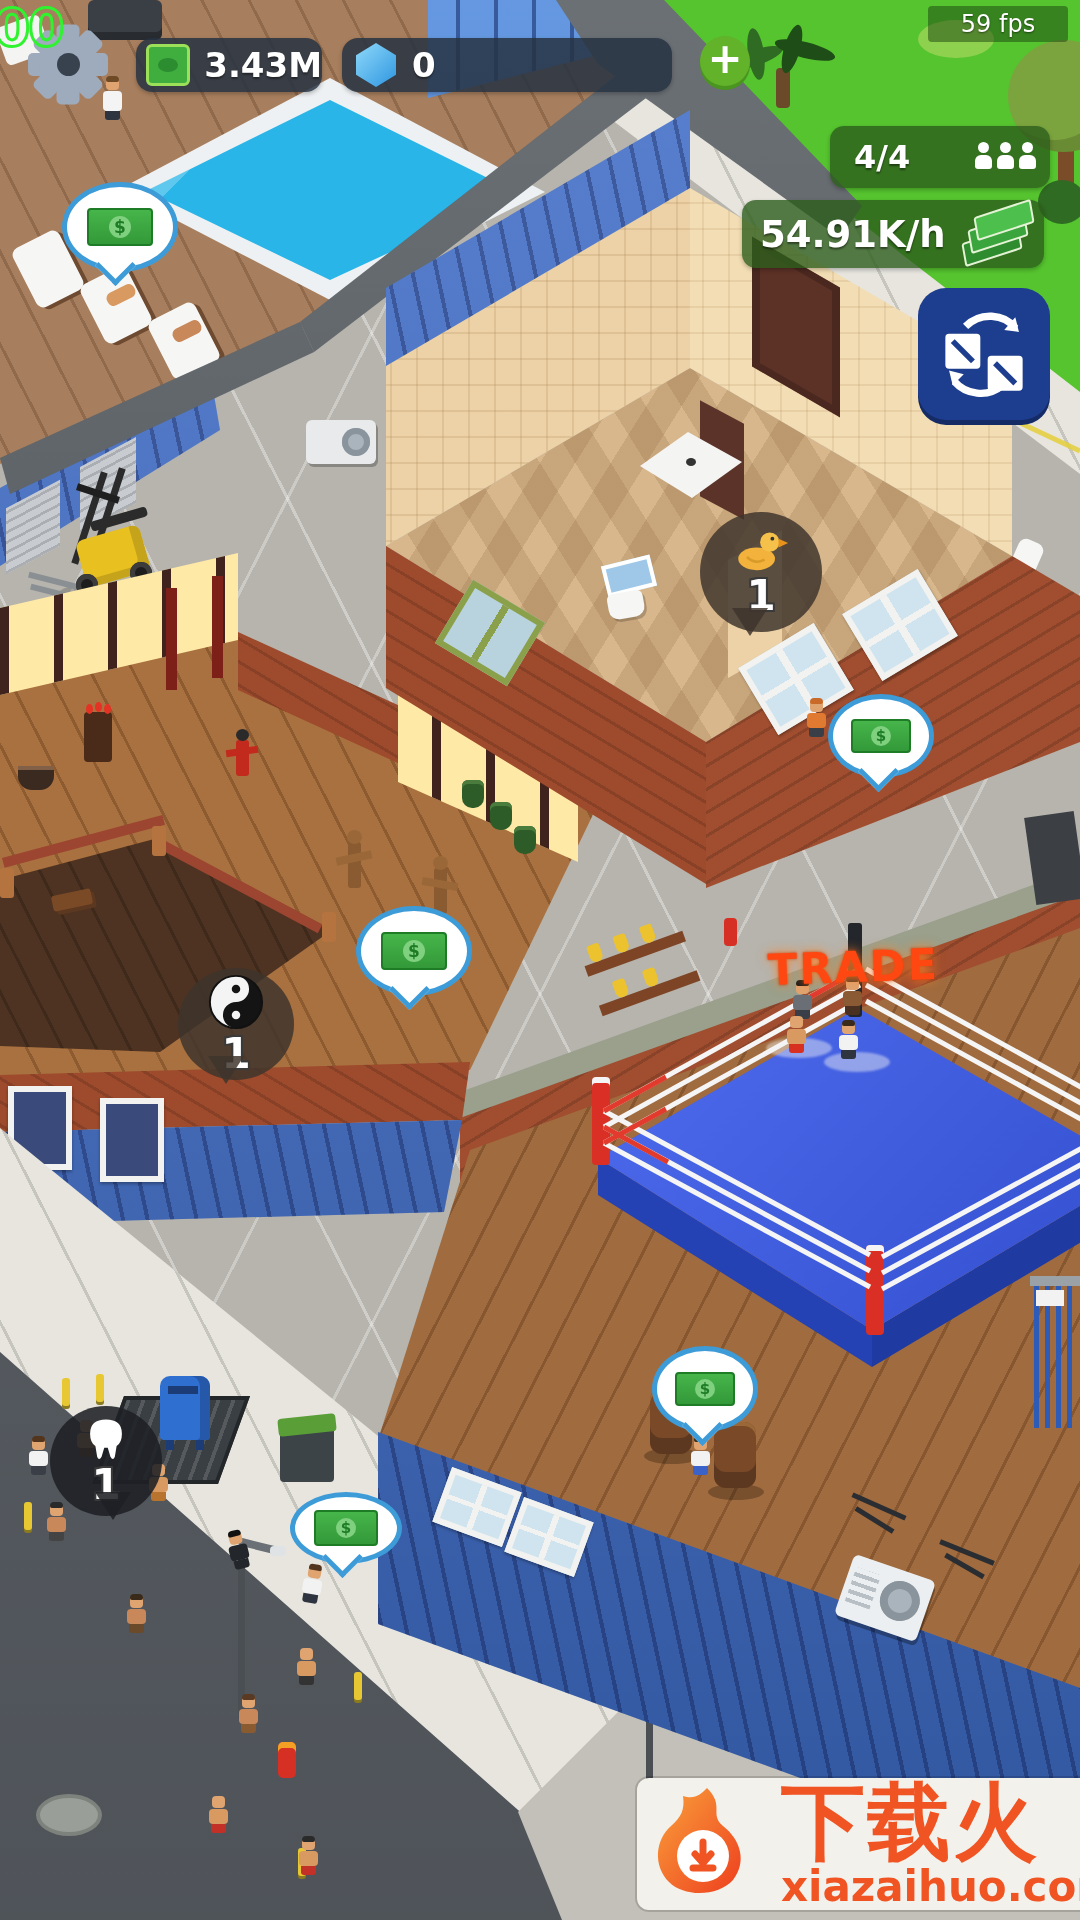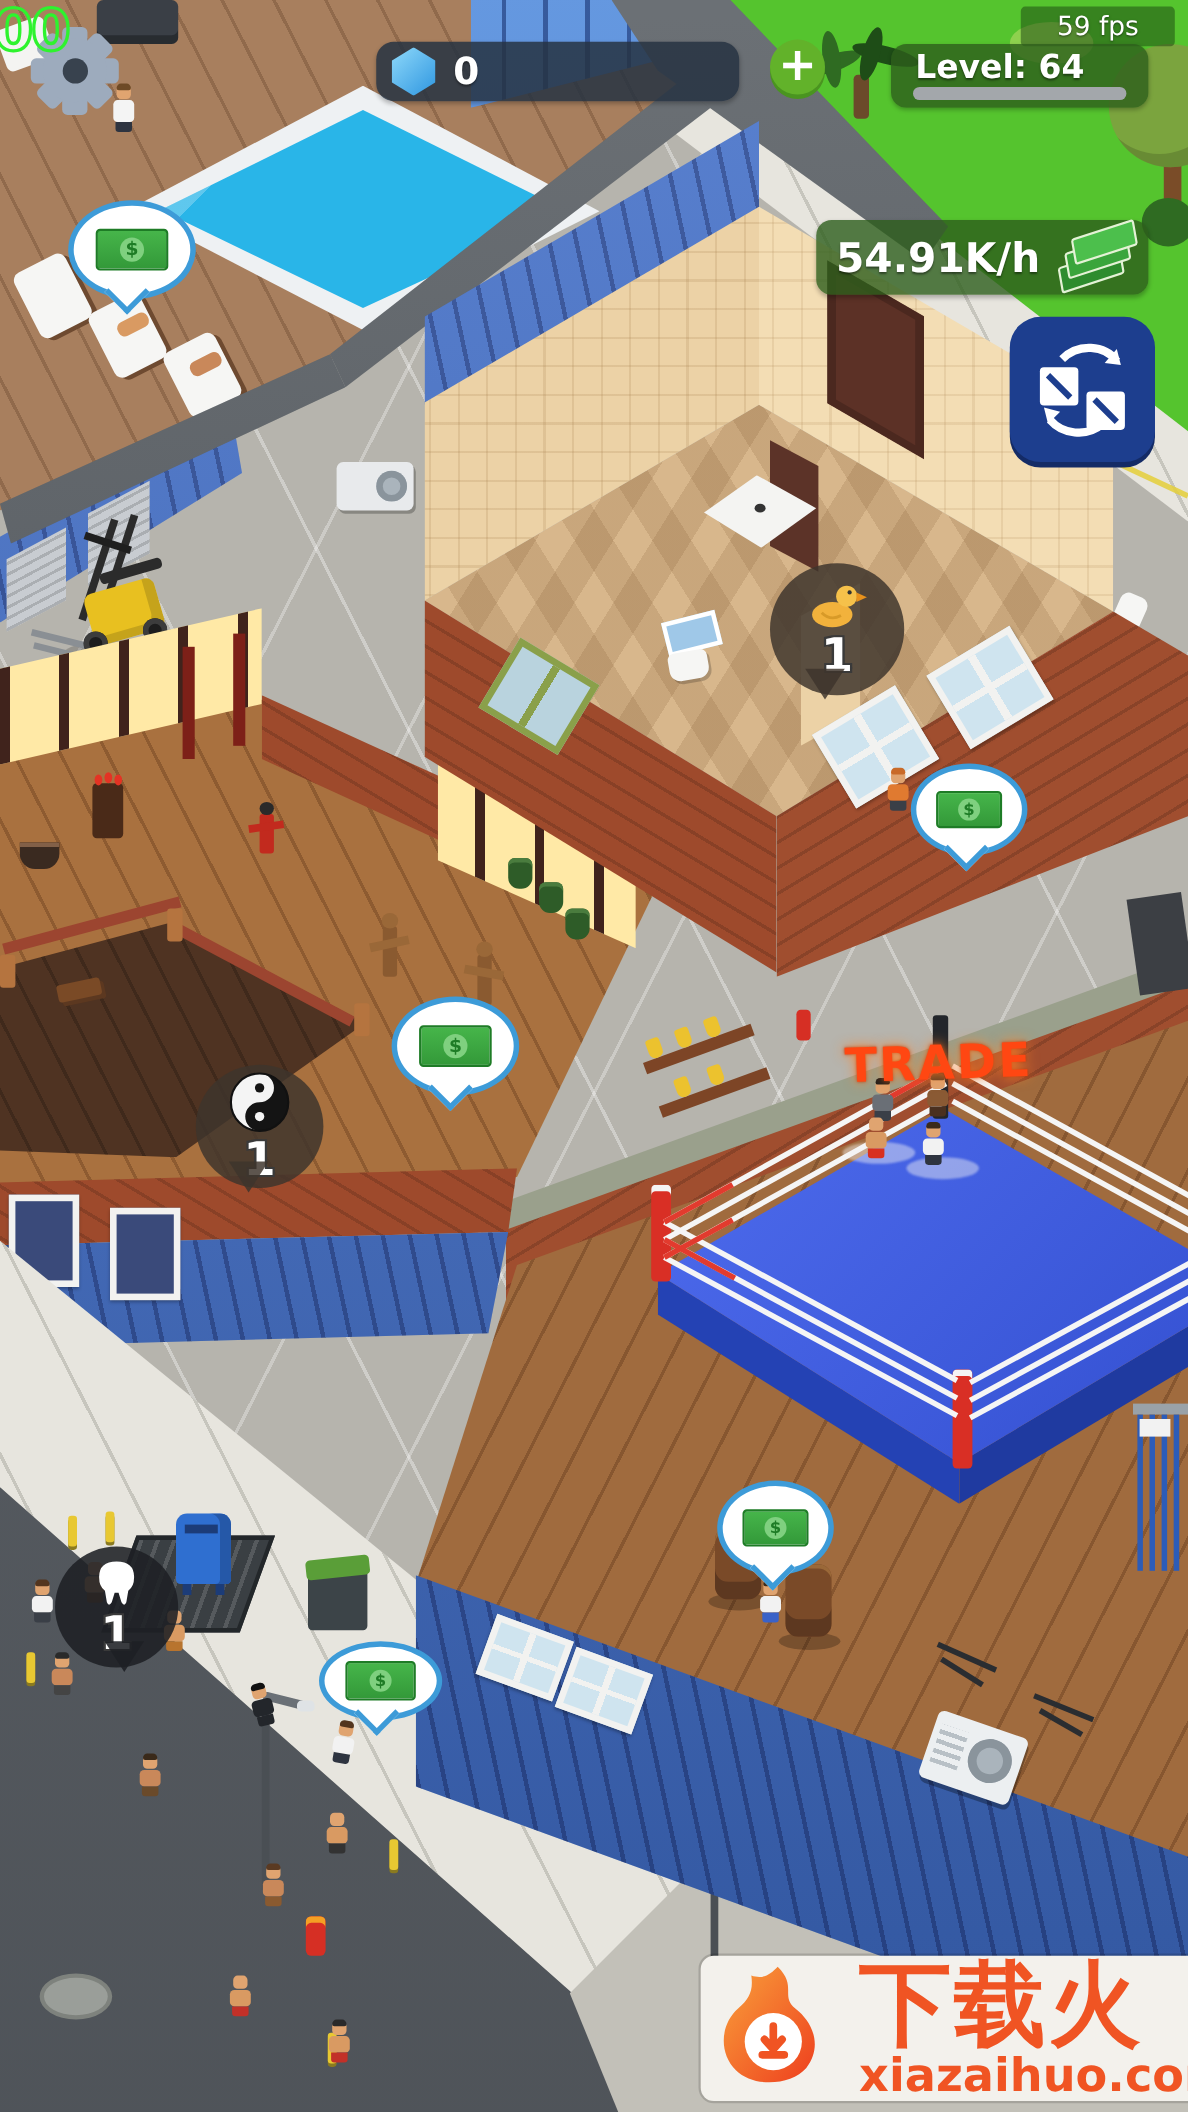--- a/index.html
+++ b/index.html
@@ -548,39 +548,47 @@
   <div class="abs" style="left:24px;top:20px;width:88px;height:88px;z-index:105;">
     <span>
       <span class="g-tooth" style="transform:rotate(0deg) translate(0,0);"></span>
       <span class="g-tooth" style="transform:rotate(45deg);"></span>
       <span class="g-tooth" style="transform:rotate(90deg);"></span>
       <span class="g-tooth" style="transform:rotate(135deg);"></span>
       <span class="gear-body"></span><span class="gear-hole"></span>
     </span>
   </div>
 
+  <div class="pill" style="left:136px;top:38px;width:186px;">
+    <div style="width:52px;height:36px;margin-left:10px;border-radius:6px;background:#3fae3f;border:3px solid #9ce05a;display:flex;align-items:center;justify-content:center;">
+      <div style="width:20px;height:14px;border-radius:50%;background:#2c8c30;"></div>
+    </div>
+    <div class="val" style="margin-left:14px;">3.43M</div>
+  </div>
 
   <div class="pill" style="left:342px;top:38px;width:330px;">
     <div style="width:40px;height:44px;margin-left:14px;background:linear-gradient(135deg,#8fd9fa,#2e96e0);clip-path:polygon(50% 0,100% 28%,100% 72%,50% 100%,0 72%,0 28%);"></div>
     <div class="val" style="margin-left:16px;">0</div>
   </div>
 
   <div class="abs" style="left:700px;top:36px;width:50px;height:50px;border-radius:50%;background:#62b22a;z-index:100;box-shadow:0 4px 0 #4a9420;display:flex;align-items:center;justify-content:center;">
     <span style="color:#fff;font-size:42px;font-weight:bold;line-height:1;margin-top:-4px;">+</span>
   </div>
 
   <div class="abs" style="left:928px;top:6px;width:140px;height:36px;background:rgba(25,66,16,.5);border-radius:4px;z-index:100;display:flex;align-items:center;justify-content:center;">
     <span style="color:#fff;font-size:24px;font-weight:400;text-shadow:0 1px 2px rgba(0,0,0,.5);">59 fps</span>
   </div>
 
-  <div class="badge" style="left:810px;top:40px;width:234px;height:58px;">
-    <div class="txt" style="font-size:30px;margin:4px 0 0 22px;">Level: 64</div>
-    <div style="position:absolute;left:20px;bottom:7px;width:194px;height:12px;border-radius:6px;background:#a3a7ab;"></div>
-  </div>
-
+
+  <div class="badge" style="left:830px;top:126px;width:220px;height:62px;display:flex;align-items:center;">
+    <div class="txt" style="font-size:32px;margin-left:24px;">4/4</div>
+    <div style="margin-left:auto;margin-right:14px;">
+      <span class="mini-worker"></span><span class="mini-worker"></span><span class="mini-worker"></span>
+    </div>
+  </div>
 
   <div class="badge" style="left:742px;top:200px;width:302px;height:68px;display:flex;align-items:center;">
     <div class="txt" style="font-size:37px;margin-left:18px;">54.91K/h</div>
     <div style="position:relative;width:80px;height:56px;margin-left:auto;margin-right:8px;">
       <span class="stackbill" style="left:6px;top:28px;background:#2e8c2e;transform:rotate(-18deg) skewX(-8deg);"></span>
       <span class="stackbill" style="left:12px;top:15px;background:#3aa53c;transform:rotate(-18deg) skewX(-8deg);"></span>
       <span class="stackbill" style="left:18px;top:2px;background:#4cbf4c;transform:rotate(-18deg) skewX(-8deg);"></span>
     </div>
   </div>
 

